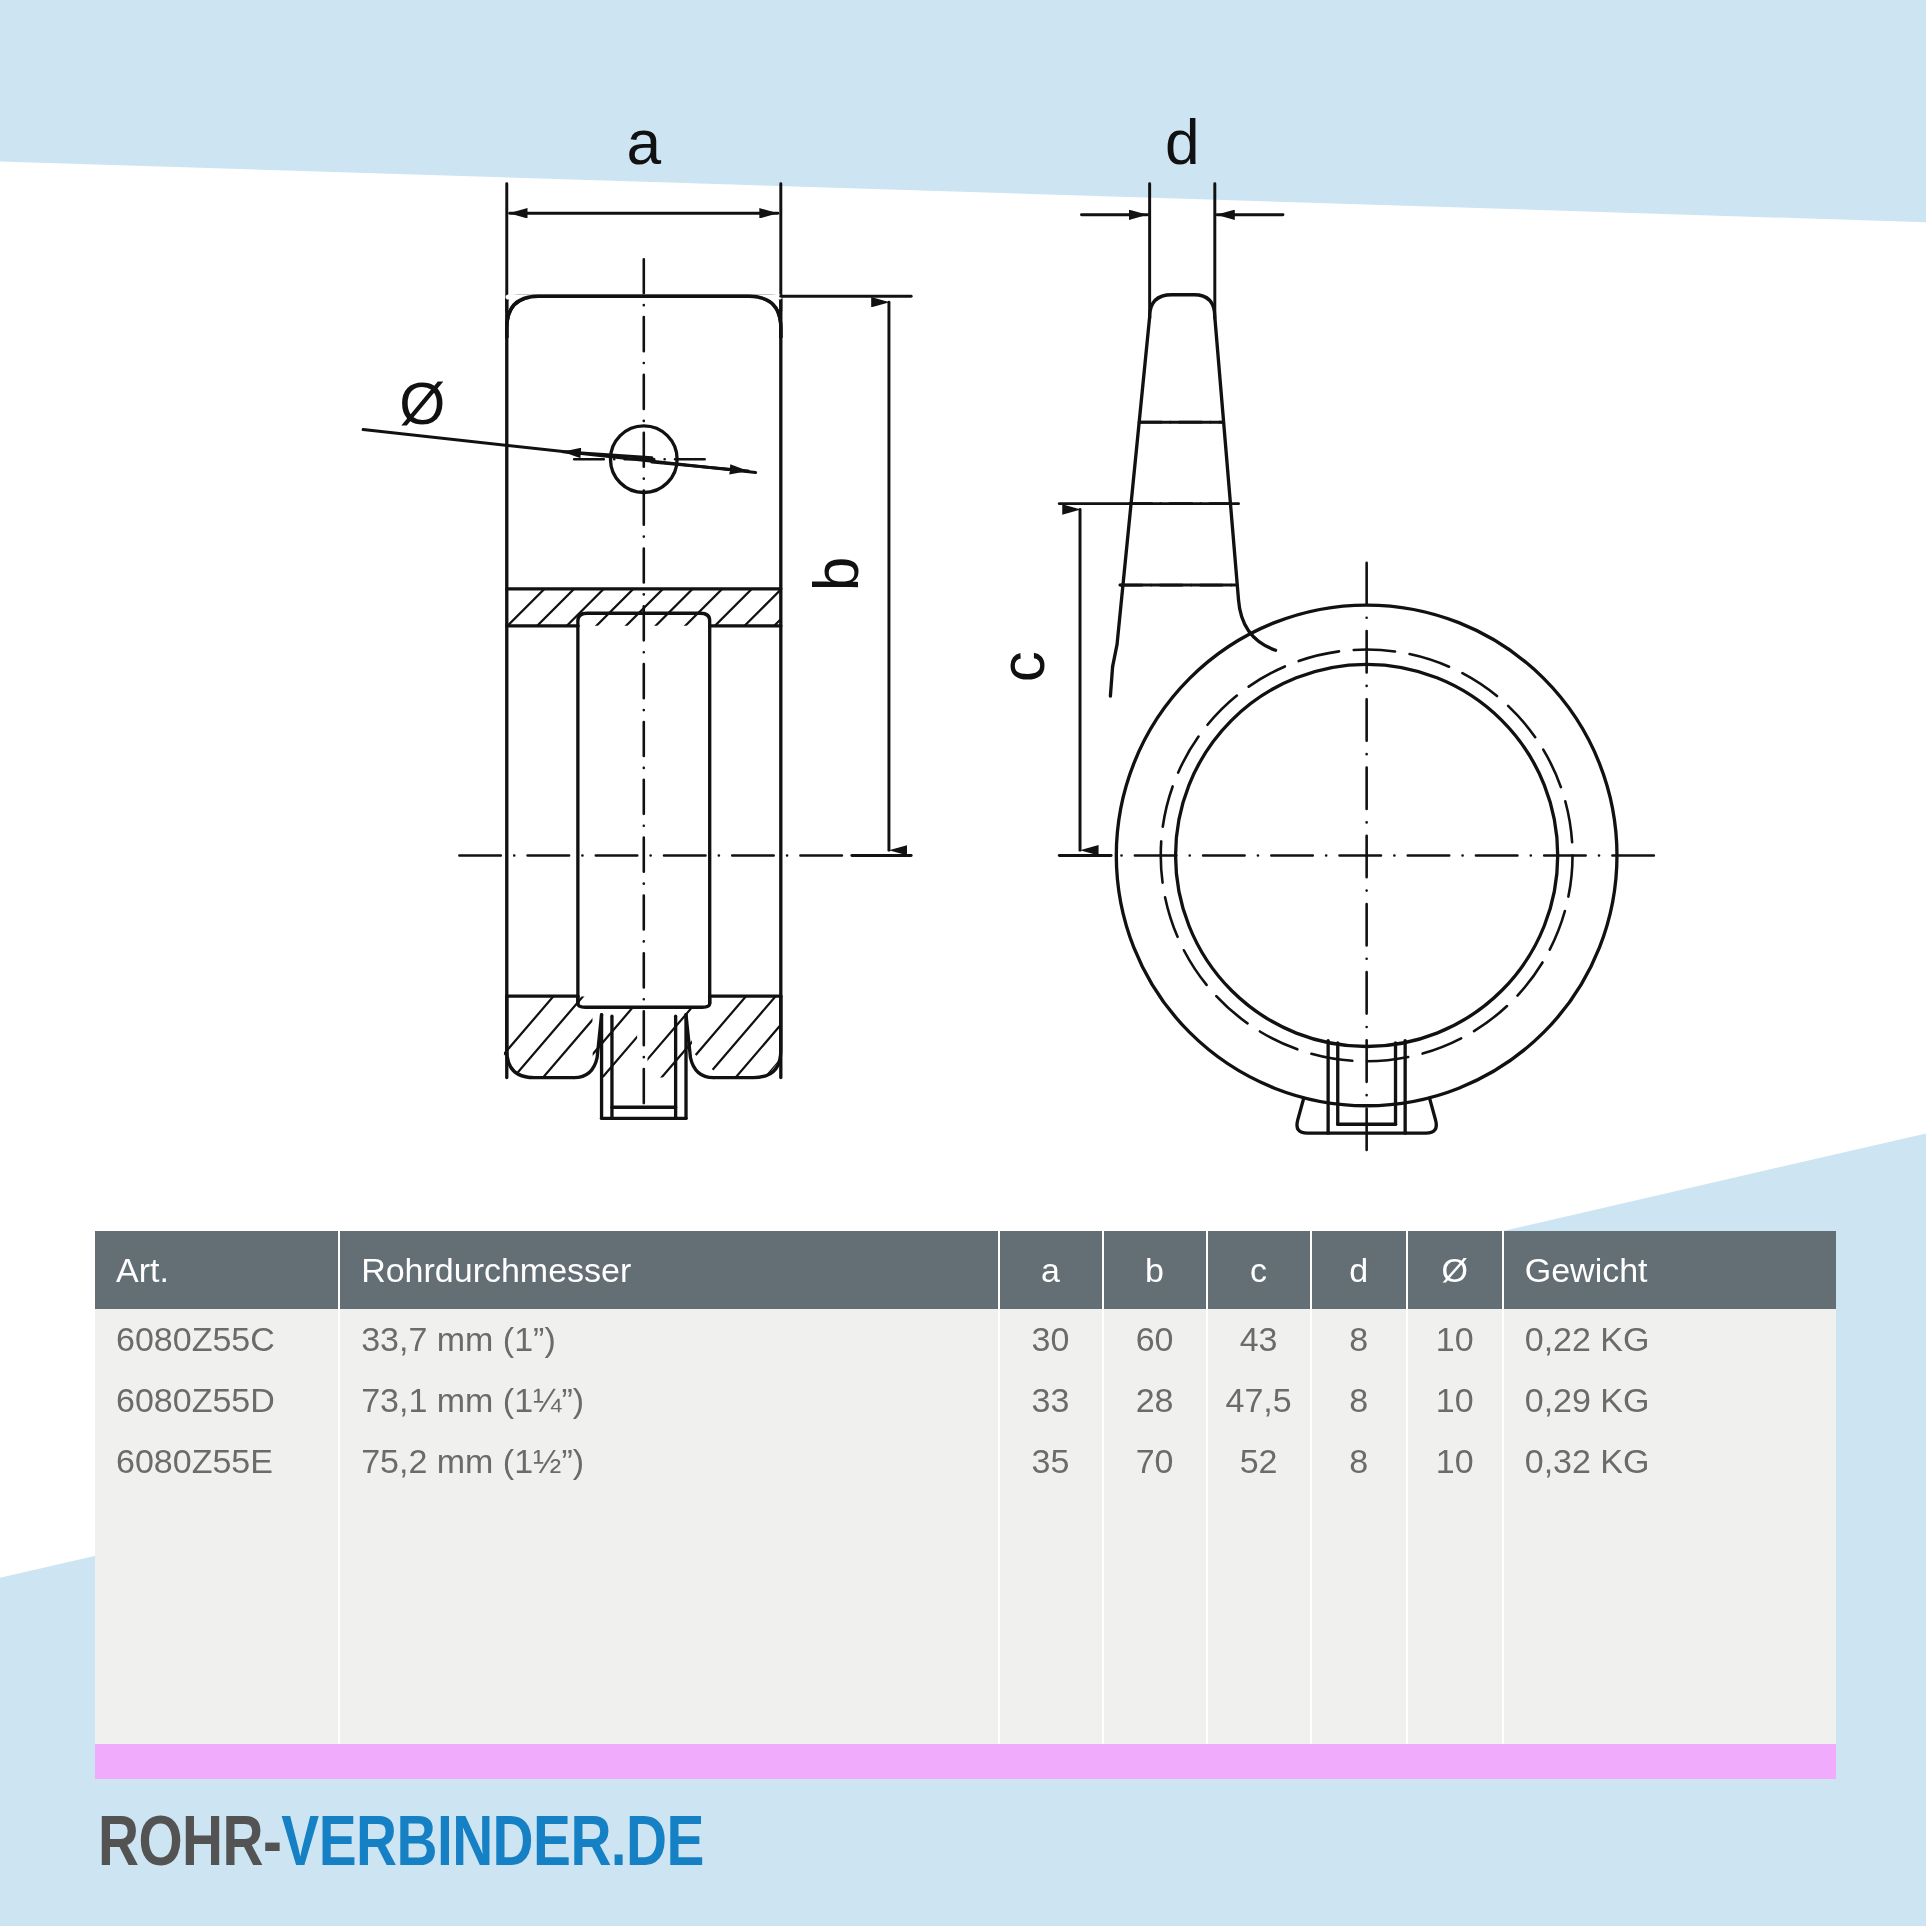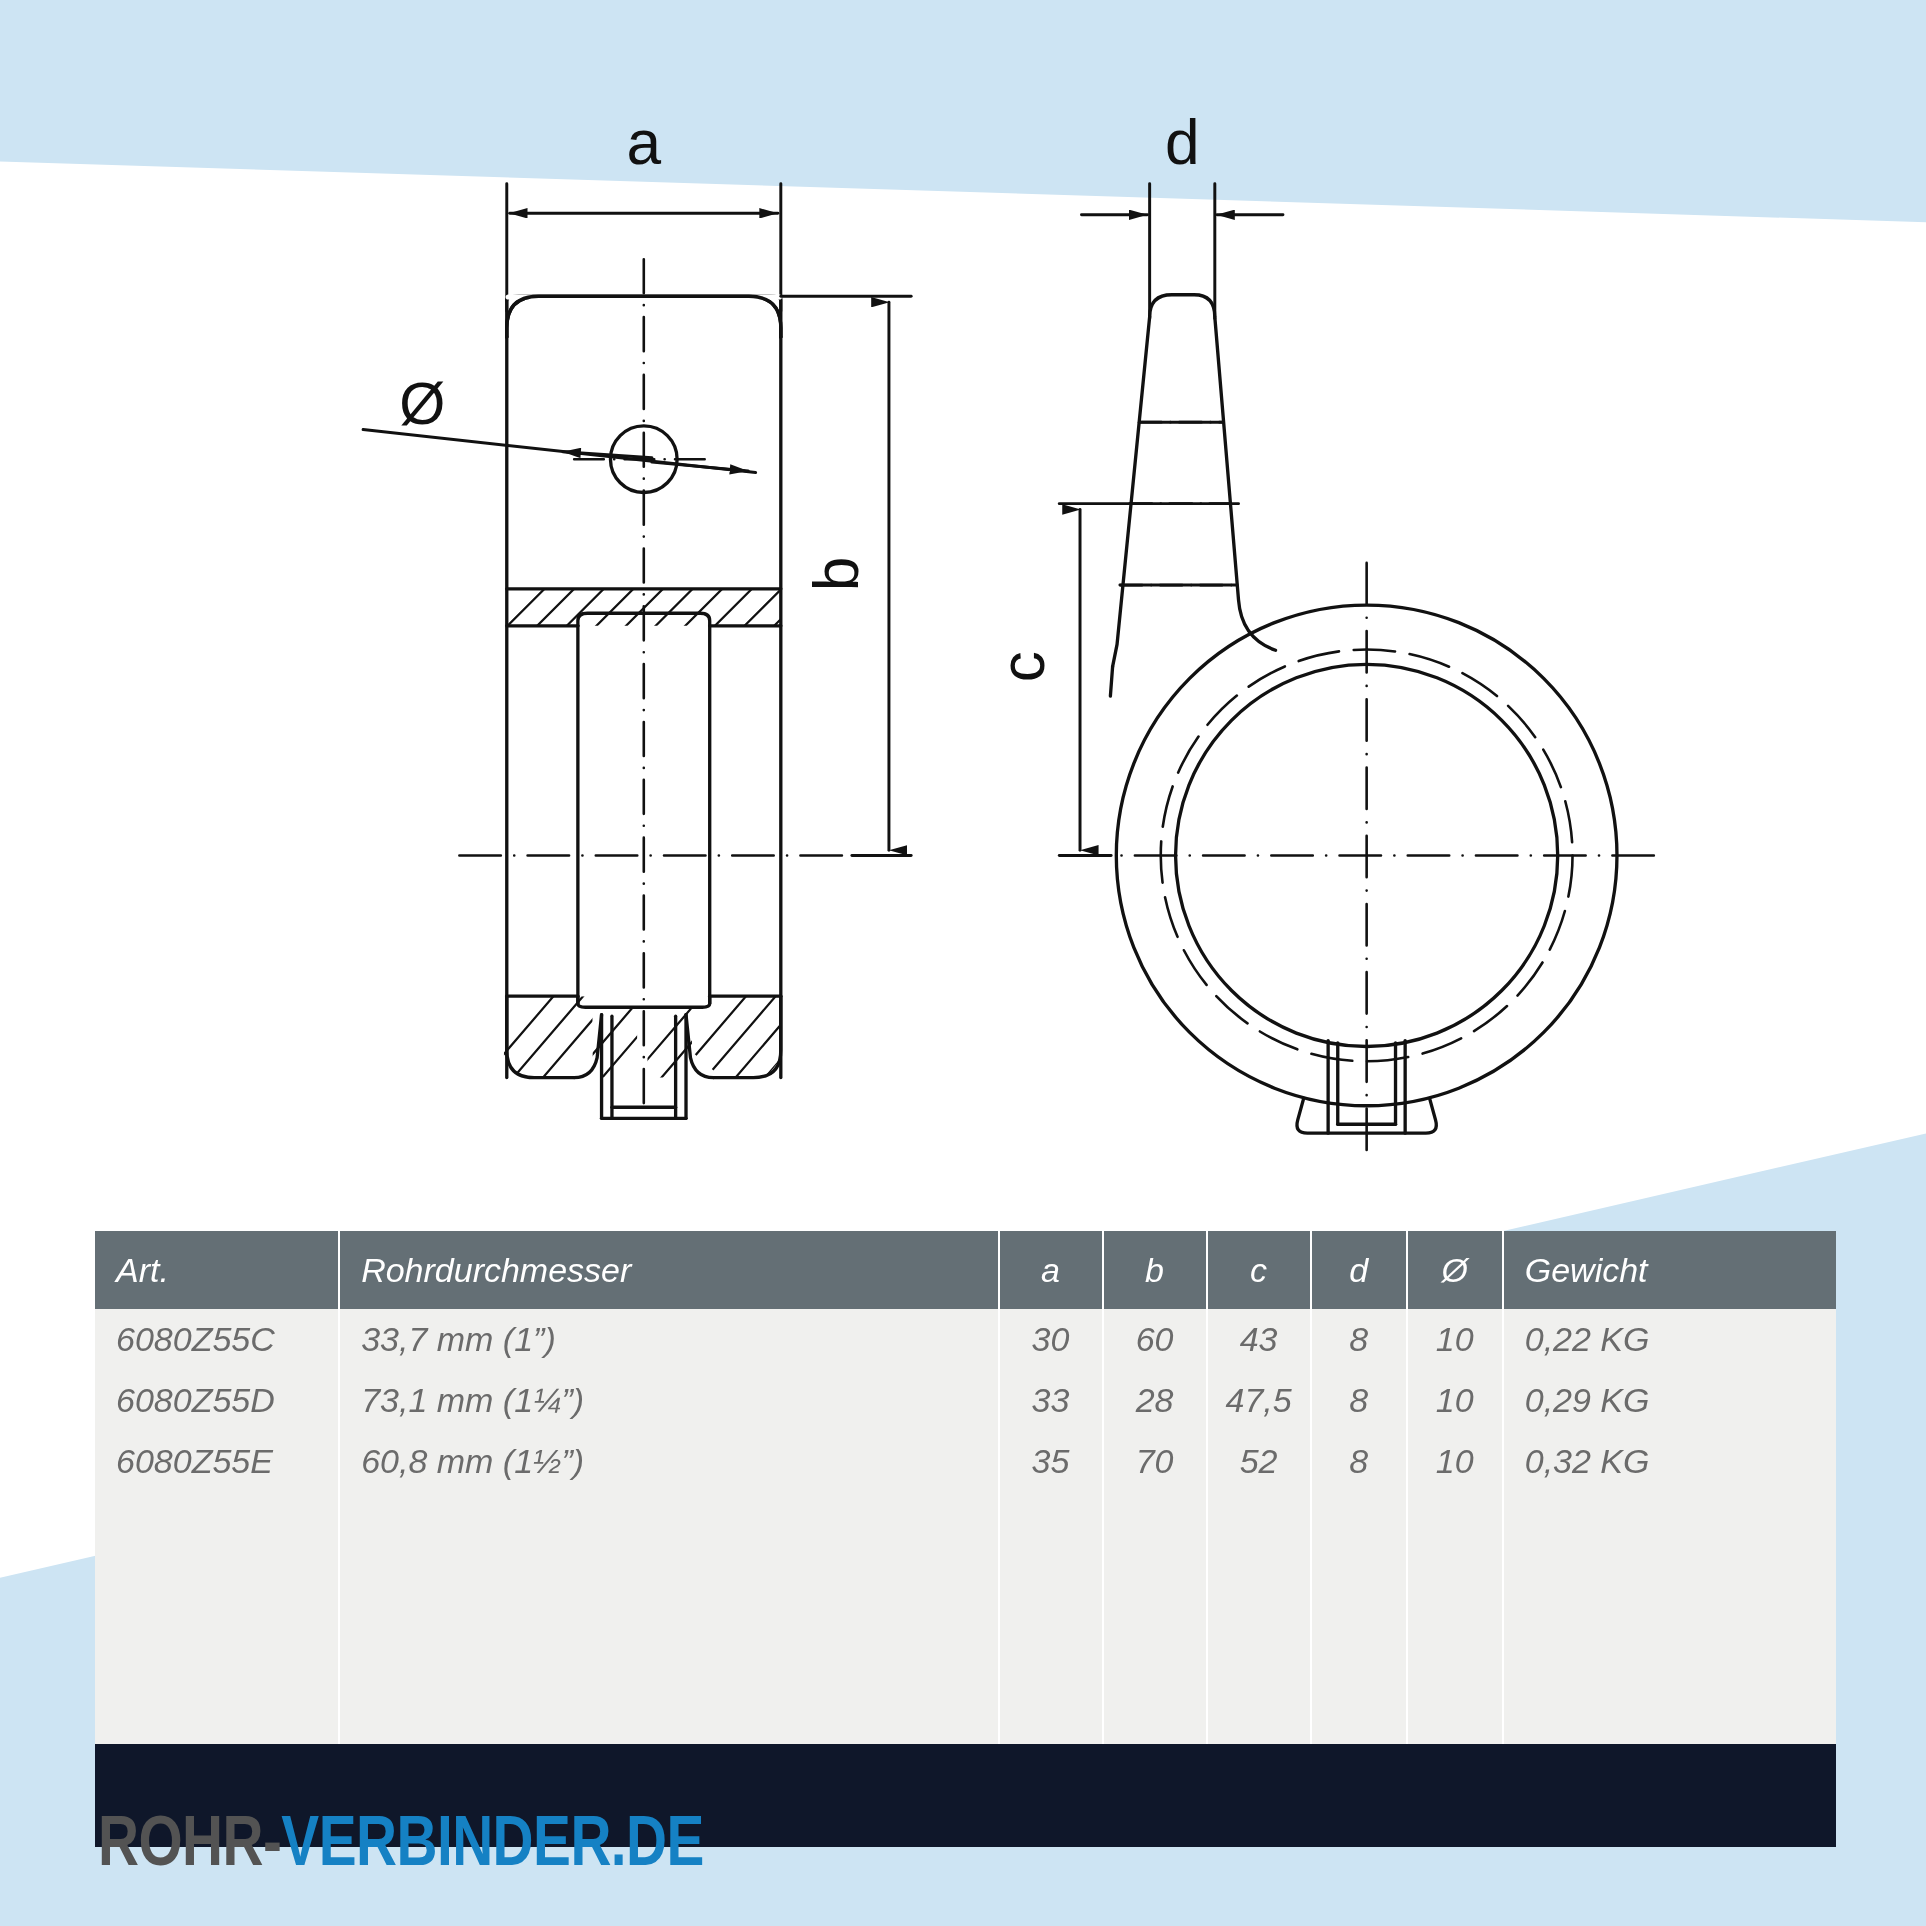--- a/index.html
+++ b/index.html
@@ -13,23 +13,22 @@
 
   
   .bg-layer { position:absolute; inset:0; width:1926px; height:1926px; }
 
   
   #drawing { position:absolute; left:0; top:0; width:1926px; height:1185px; }
 
   
   #spec-table {
     position:absolute; left:95px; top:1231px;
-    width:1741px; height:616px;
-    background:#0f172a;
-    font-style:italic;
+    width:1741px; height:548px;
+    background:#f0abfc;
   }
   table.spec { width:100%; border-collapse:collapse; table-layout:fixed; }
   table.spec thead th {
     background:#646f75; color:#ffffff;
     font-size:34px; font-weight:400;
     height:78px; line-height:78px;
     padding:0 0 0 21px; text-align:left;
     border-right:2.2px solid #ffffff;
     vertical-align:middle;
   }
@@ -305,21 +304,21 @@
           <td>73,1 mm (1¼”)</td>
           <td class="num">33</td>
           <td class="num">28</td>
           <td class="num">47,5</td>
           <td class="num">8</td>
           <td class="num">10</td>
           <td>0,29 KG</td>
         </tr>
         <tr>
           <td>6080Z55E</td>
-          <td>60,8 mm (1½”)</td>
+          <td>75,2 mm (1½”)</td>
           <td class="num">35</td>
           <td class="num">70</td>
           <td class="num">52</td>
           <td class="num">8</td>
           <td class="num">10</td>
           <td>0,32 KG</td>
         </tr>
         <tr class="filler">
           <td style="height:252px"></td>
           <td></td>

